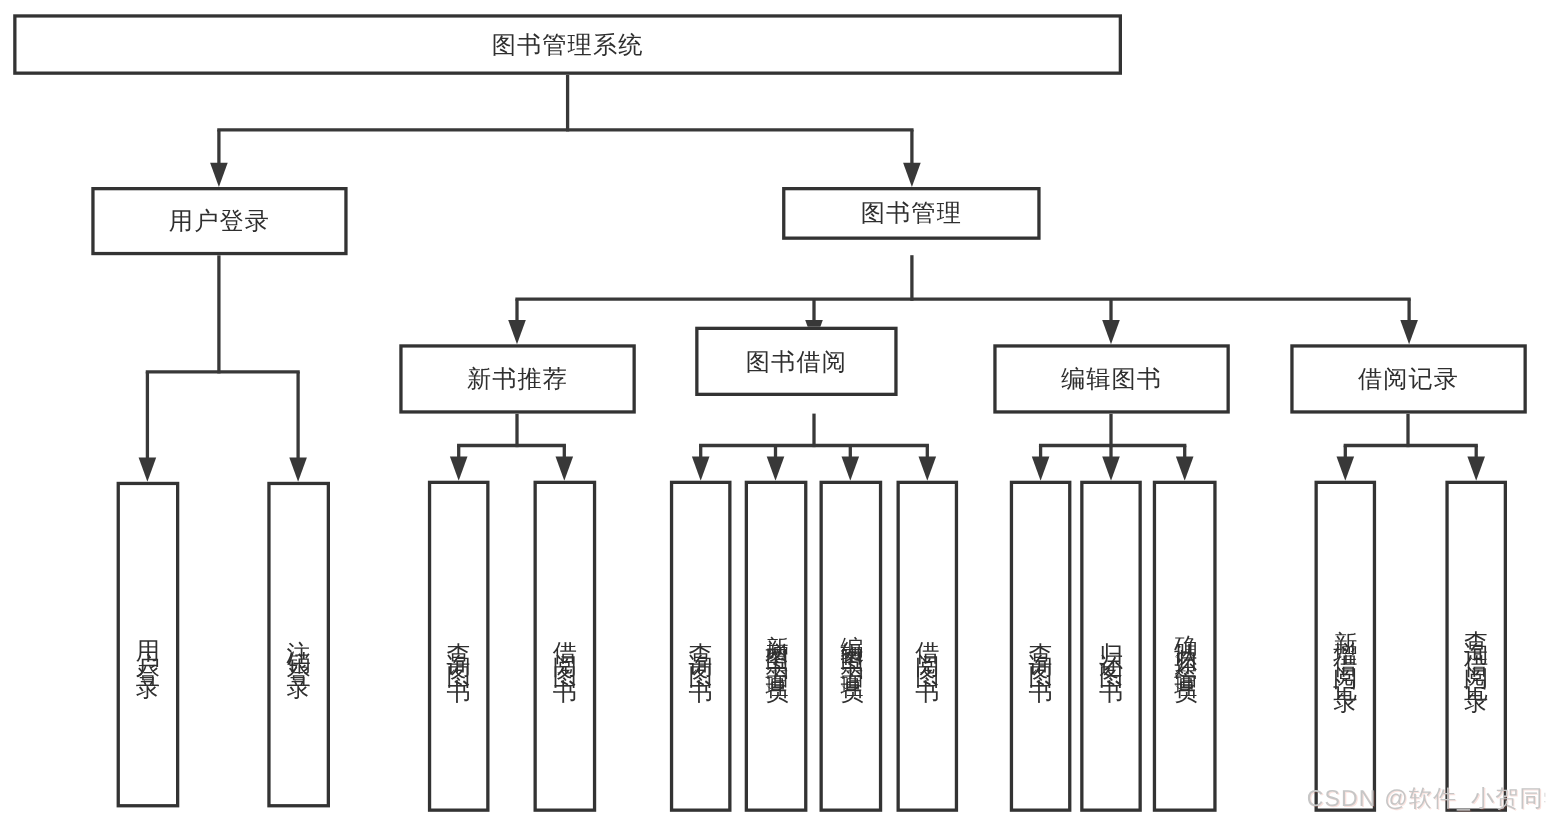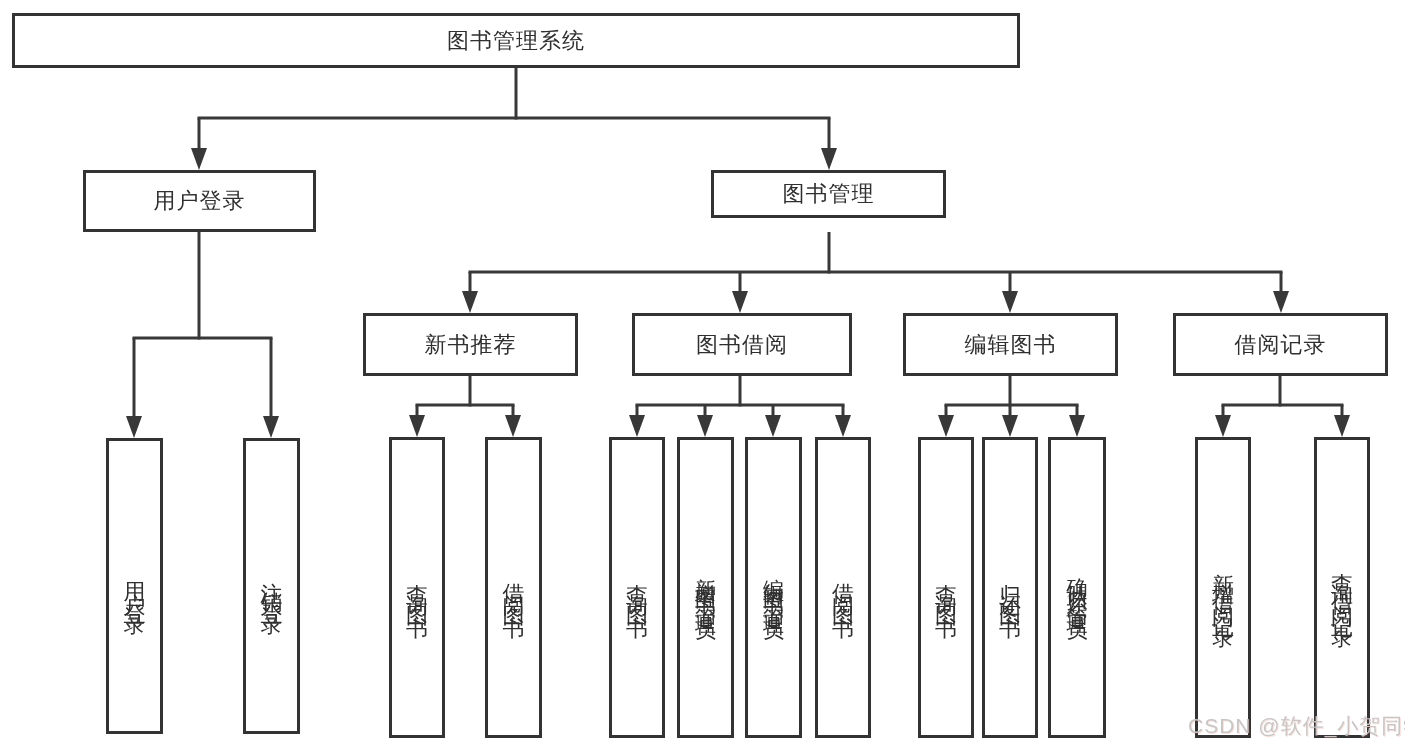--- a/index.html
+++ b/index.html
@@ -127,21 +127,21 @@
       <polygon points="1342,437 1334,415 1350,415"></polygon>
     </g>
   </svg>
 
   <div class="box" style="left:12px;top:13px;width:1008px;height:55px">图书管理系统</div>
 
   <div class="box" style="left:83px;top:170px;width:233px;height:62px">用户登录</div>
   <div class="box" style="left:711px;top:170px;width:235px;height:48px">图书管理</div>
 
   <div class="box" style="left:363px;top:313px;width:215px;height:63px">新书推荐</div>
-  <div class="box" style="left:632px;top:313px;width:220px;height:63px">图书借阅</div>
+  <div class="box" style="left:632px;top:297px;width:184px;height:63px">图书借阅</div>
   <div class="box" style="left:903px;top:313px;width:215px;height:63px">编辑图书</div>
   <div class="box" style="left:1173px;top:313px;width:215px;height:63px">借阅记录</div>
 
   <div class="box v-label" style="left:106px;top:438px;width:57px;height:296px">用户登录</div>
   <div class="box v-label" style="left:243px;top:438px;width:57px;height:296px">注销登录</div>
 
   <div class="box v-label" style="left:389px;top:437px;width:56px;height:301px">查询图书</div>
   <div class="box v-label" style="left:485px;top:437px;width:57px;height:301px">借阅图书</div>
 
   <div class="box v-label" style="left:609px;top:437px;width:56px;height:301px">查询图书</div>

